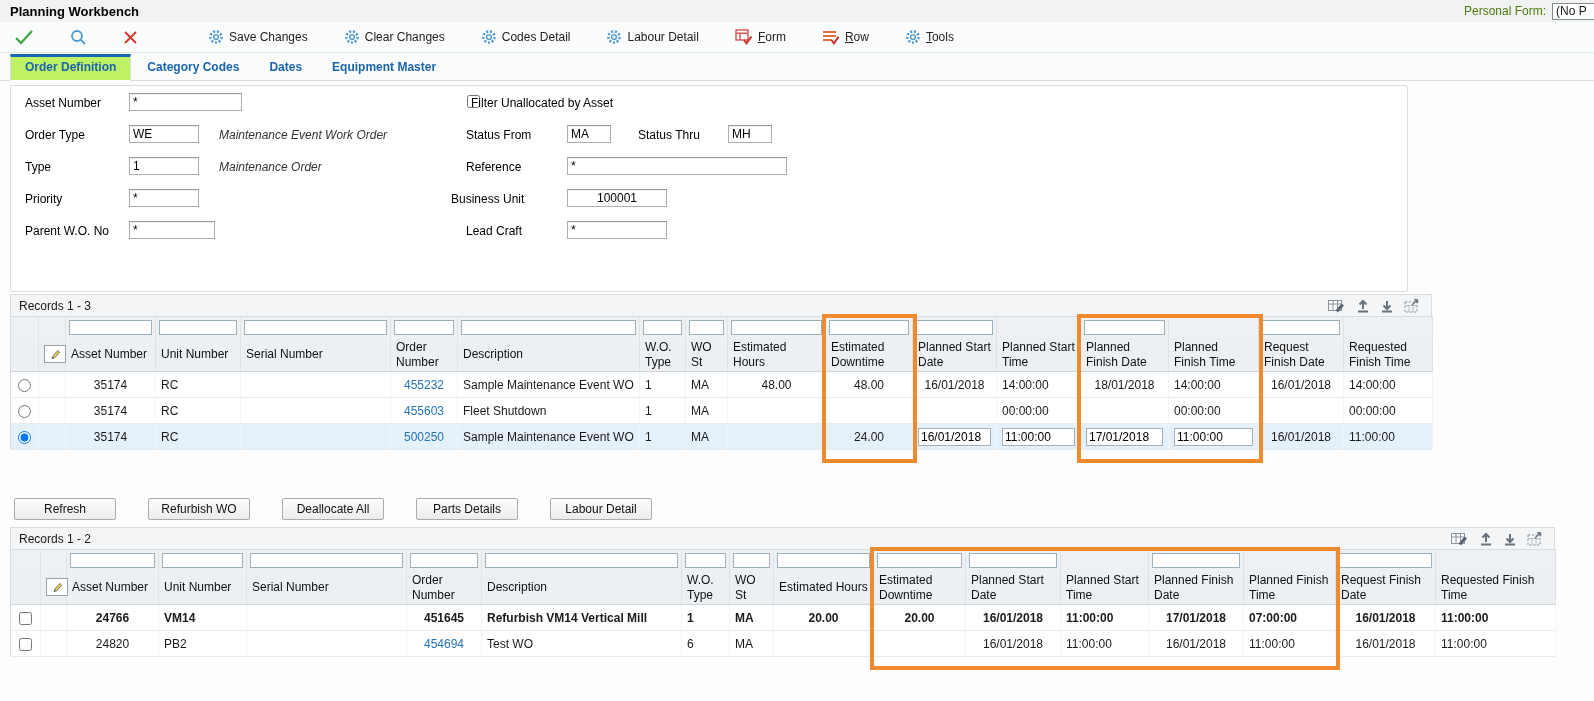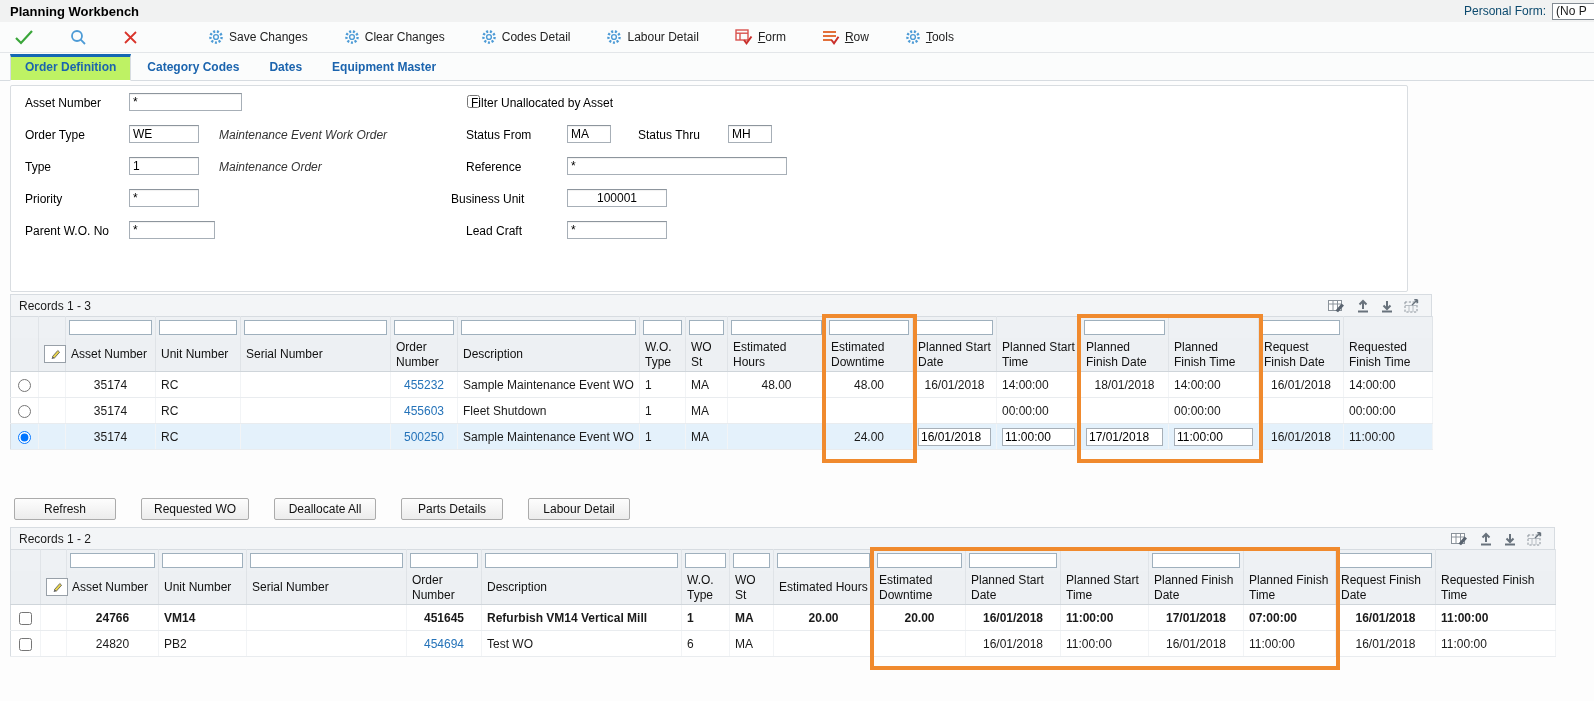--- a/index.html
+++ b/index.html
@@ -1,21 +1,21 @@
 <!DOCTYPE html>
 <html><head>
 <meta charset="utf-8">
 <style>
   html,body{margin:0;padding:0;width:1594px;height:701px;overflow:hidden;
     font-family:"Liberation Sans",sans-serif;font-size:12px;color:#1a1a1a;background:#fdfdfd;}
   
   .titlebar{height:22px;background:#f1f2f2;display:flex;align-items:center;padding-left:10px;}
   .title{font-weight:bold;font-size:13px;color:#000;}
   .titlebar-right{margin-left:auto;display:flex;align-items:center;gap:6px;}
-  .pf-label{color:#0c4a6e;}
+  .pf-label{color:#4d7c0f;}
   .pf-box{border:1px solid #848c94;background:#fff;height:15px;line-height:15px;padding:0 3px;
     width:42px;white-space:nowrap;overflow:hidden;margin-right:-8px;font-size:12px;}
   
   .toolbar{height:30px;display:flex;align-items:center;padding:0 6px;background:#fbfcfc;
     border-bottom:1px solid #e3e6e9;gap:20px;}
   .tbtn{display:flex;align-items:center;gap:5px;padding:2px 8px;cursor:pointer;color:#222;}
   .tbtn svg{display:block;}
   .sp{width:14px;}
   .uline{text-decoration:underline;}
   
@@ -50,21 +50,21 @@
   .drow.bold td{font-weight:bold;}
   .c-sel,.c-edit{text-align:center;}
   .num{text-align:center;}
   a.link{color:#2573b9;text-decoration:none;cursor:pointer;}
   .pencilbox{width:20px;height:16px;border:1px solid #98a0a8;background:#fff;display:inline-flex;
     align-items:center;justify-content:center;cursor:pointer;}
   .cell-input{width:100%;box-sizing:border-box;height:18px;border:1px solid #a7afb7;
     font:12px "Liberation Sans",sans-serif;padding:0 2px;background:#fff;}
   input[type=radio],input[type=checkbox].rowchk{width:13px;height:13px;margin:0;vertical-align:middle;}
   
-  .btnrow{margin:48px 16px 0 14px;display:flex;gap:25px;}
+  .btnrow{margin:48px 16px 0 14px;display:flex;gap:32px;}
   .btn{min-width:102px;height:22px;background:linear-gradient(#fdfdfd,#ececec);
     border:1px solid #ababab;border-radius:2px;font:12px "Liberation Sans",sans-serif;
     padding:0 12px;cursor:pointer;color:#111;}
   
   .hl-box{position:absolute;border:4px solid #f08a2e;pointer-events:none;z-index:50;}
 </style>
 </head>
 <body>
 
 <div class="titlebar">
@@ -360,21 +360,21 @@
       <td><input class="cell-input" value="11:00:00" style=""></td>
       <td class="num">16/01/2018</td>
       <td>11:00:00</td>
     </tr>
   </tbody>
     </table>
 </div>
 
 <div class="btnrow">
   <button class="btn">Refresh</button>
-  <button class="btn">Requested WO</button>
+  <button class="btn">Refurbish WO</button>
   <button class="btn">Deallocate All</button>
   <button class="btn">Parts Details</button>
   <button class="btn">Labour Detail</button>
 </div>
 
 <div class="gridwrap" style="margin-top:7px;width:1545px">
   <div class="recbar">
     <span>Records 1 - 2</span>
     <span class="icons">
       <span>

